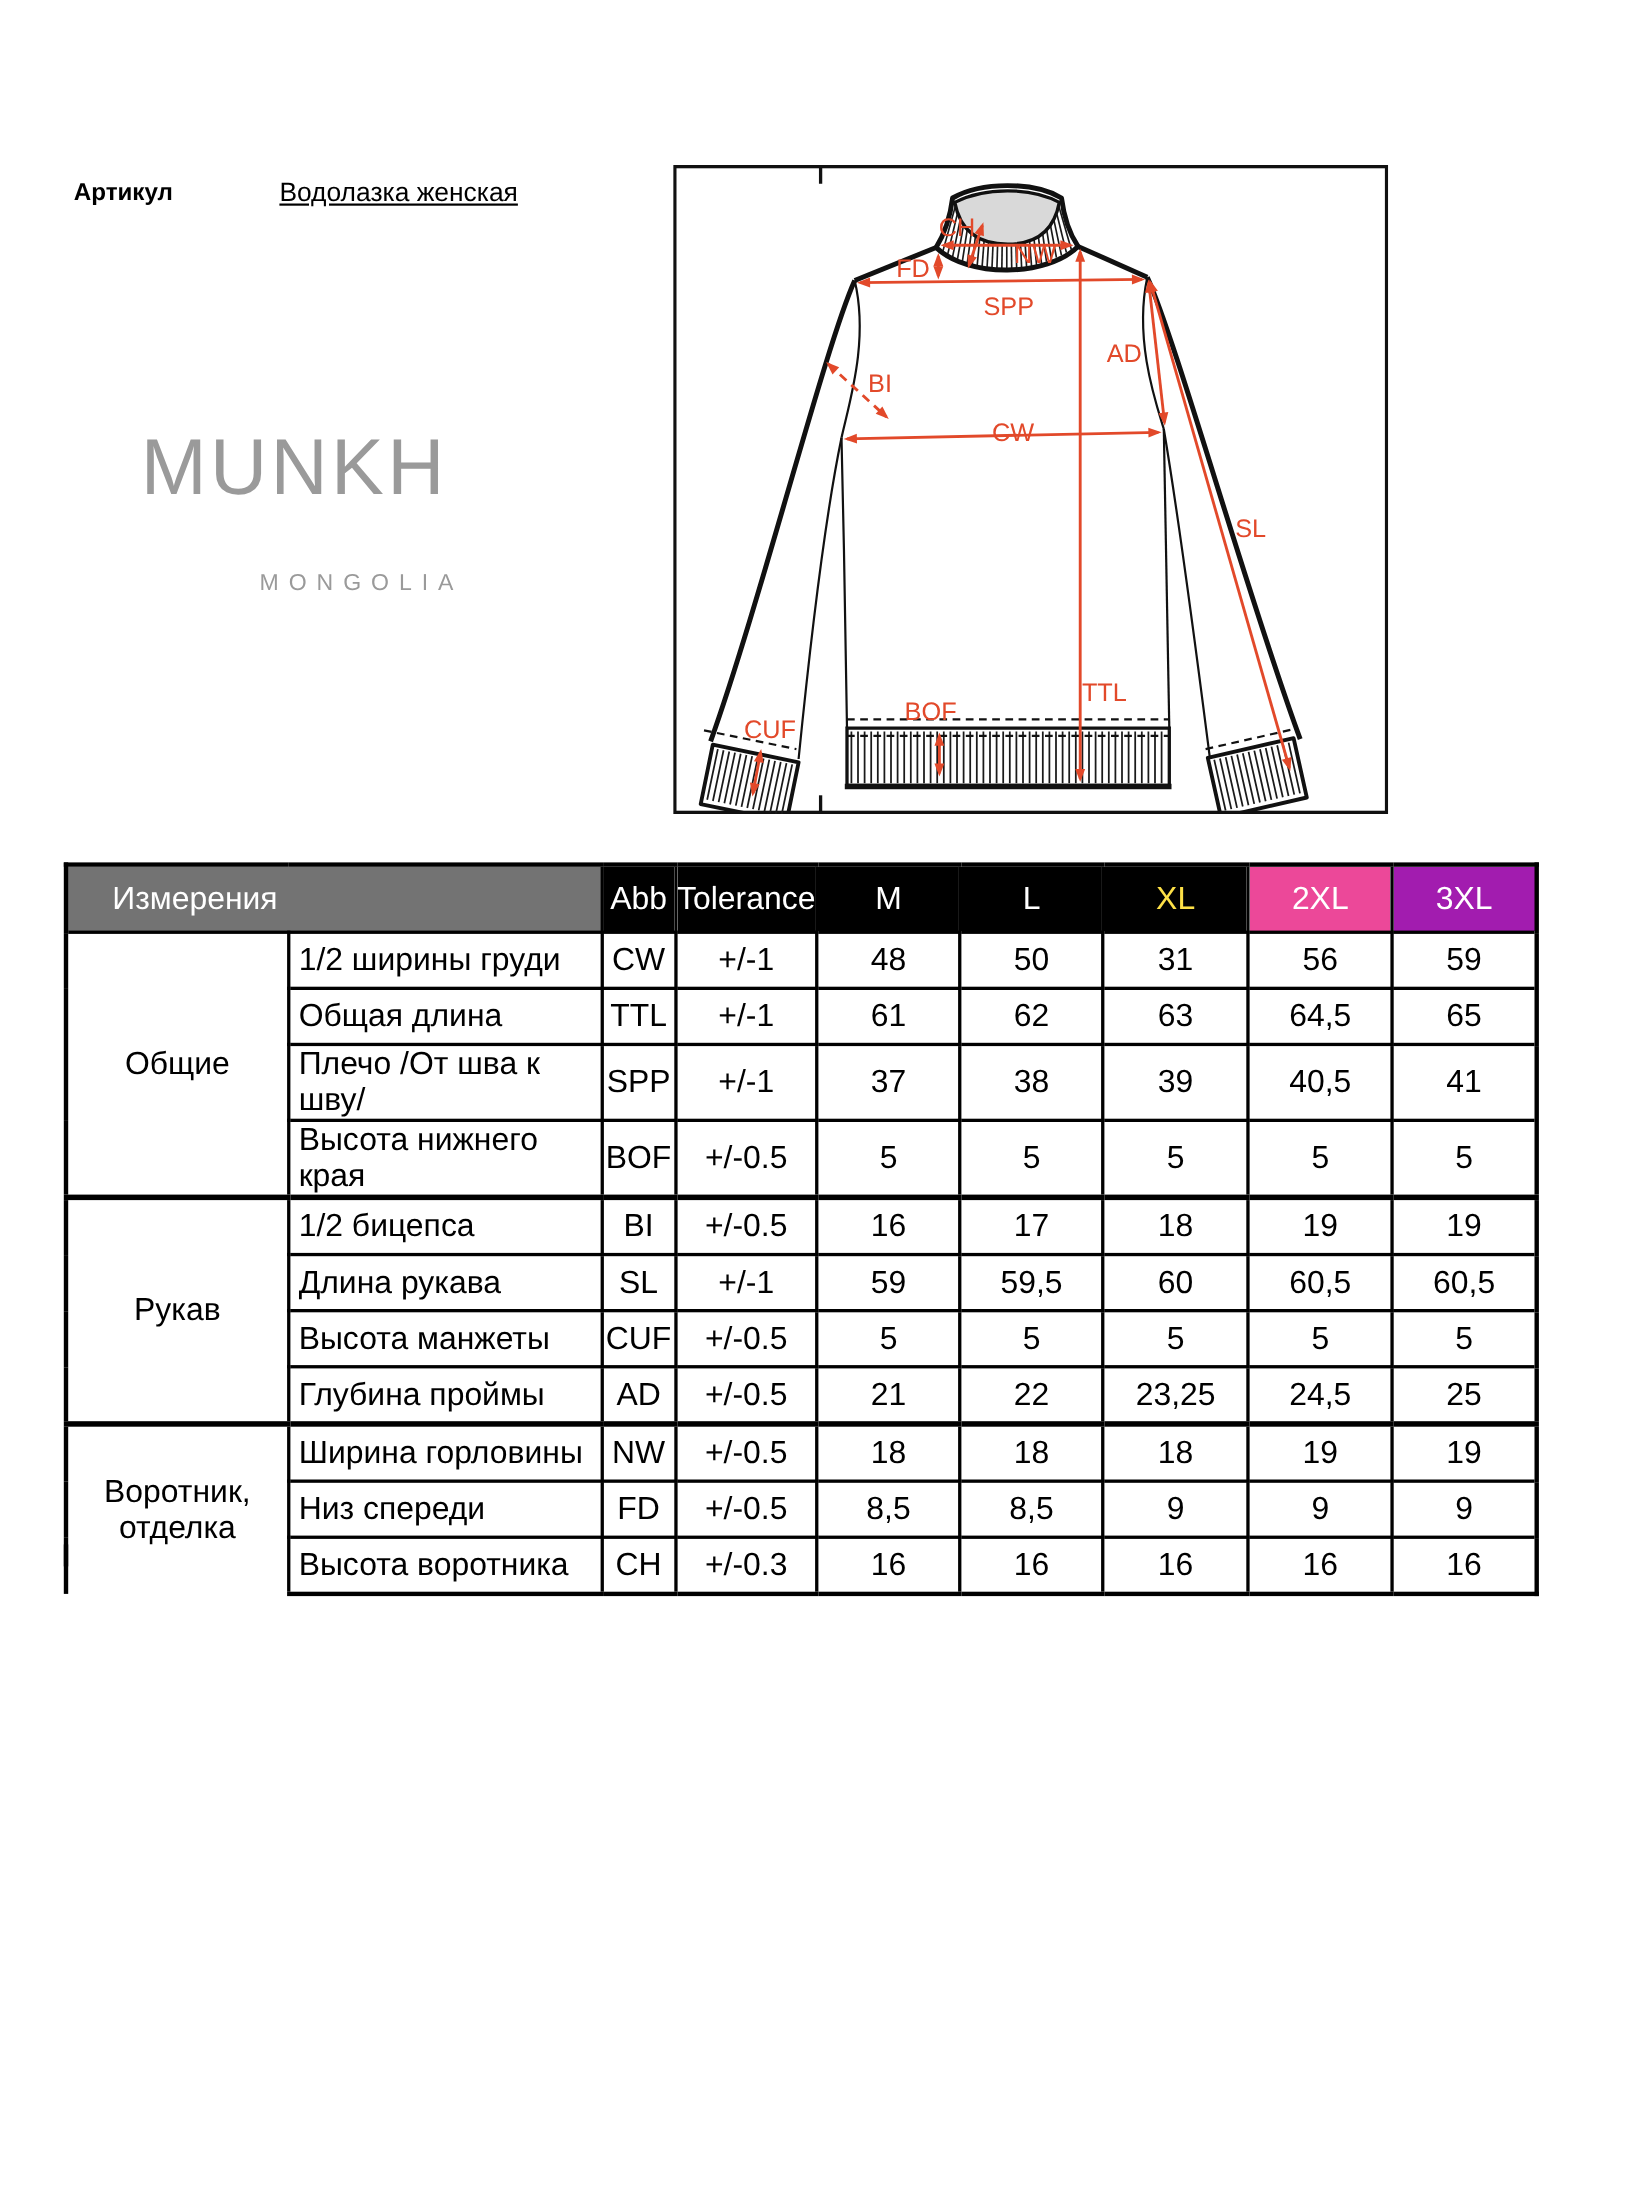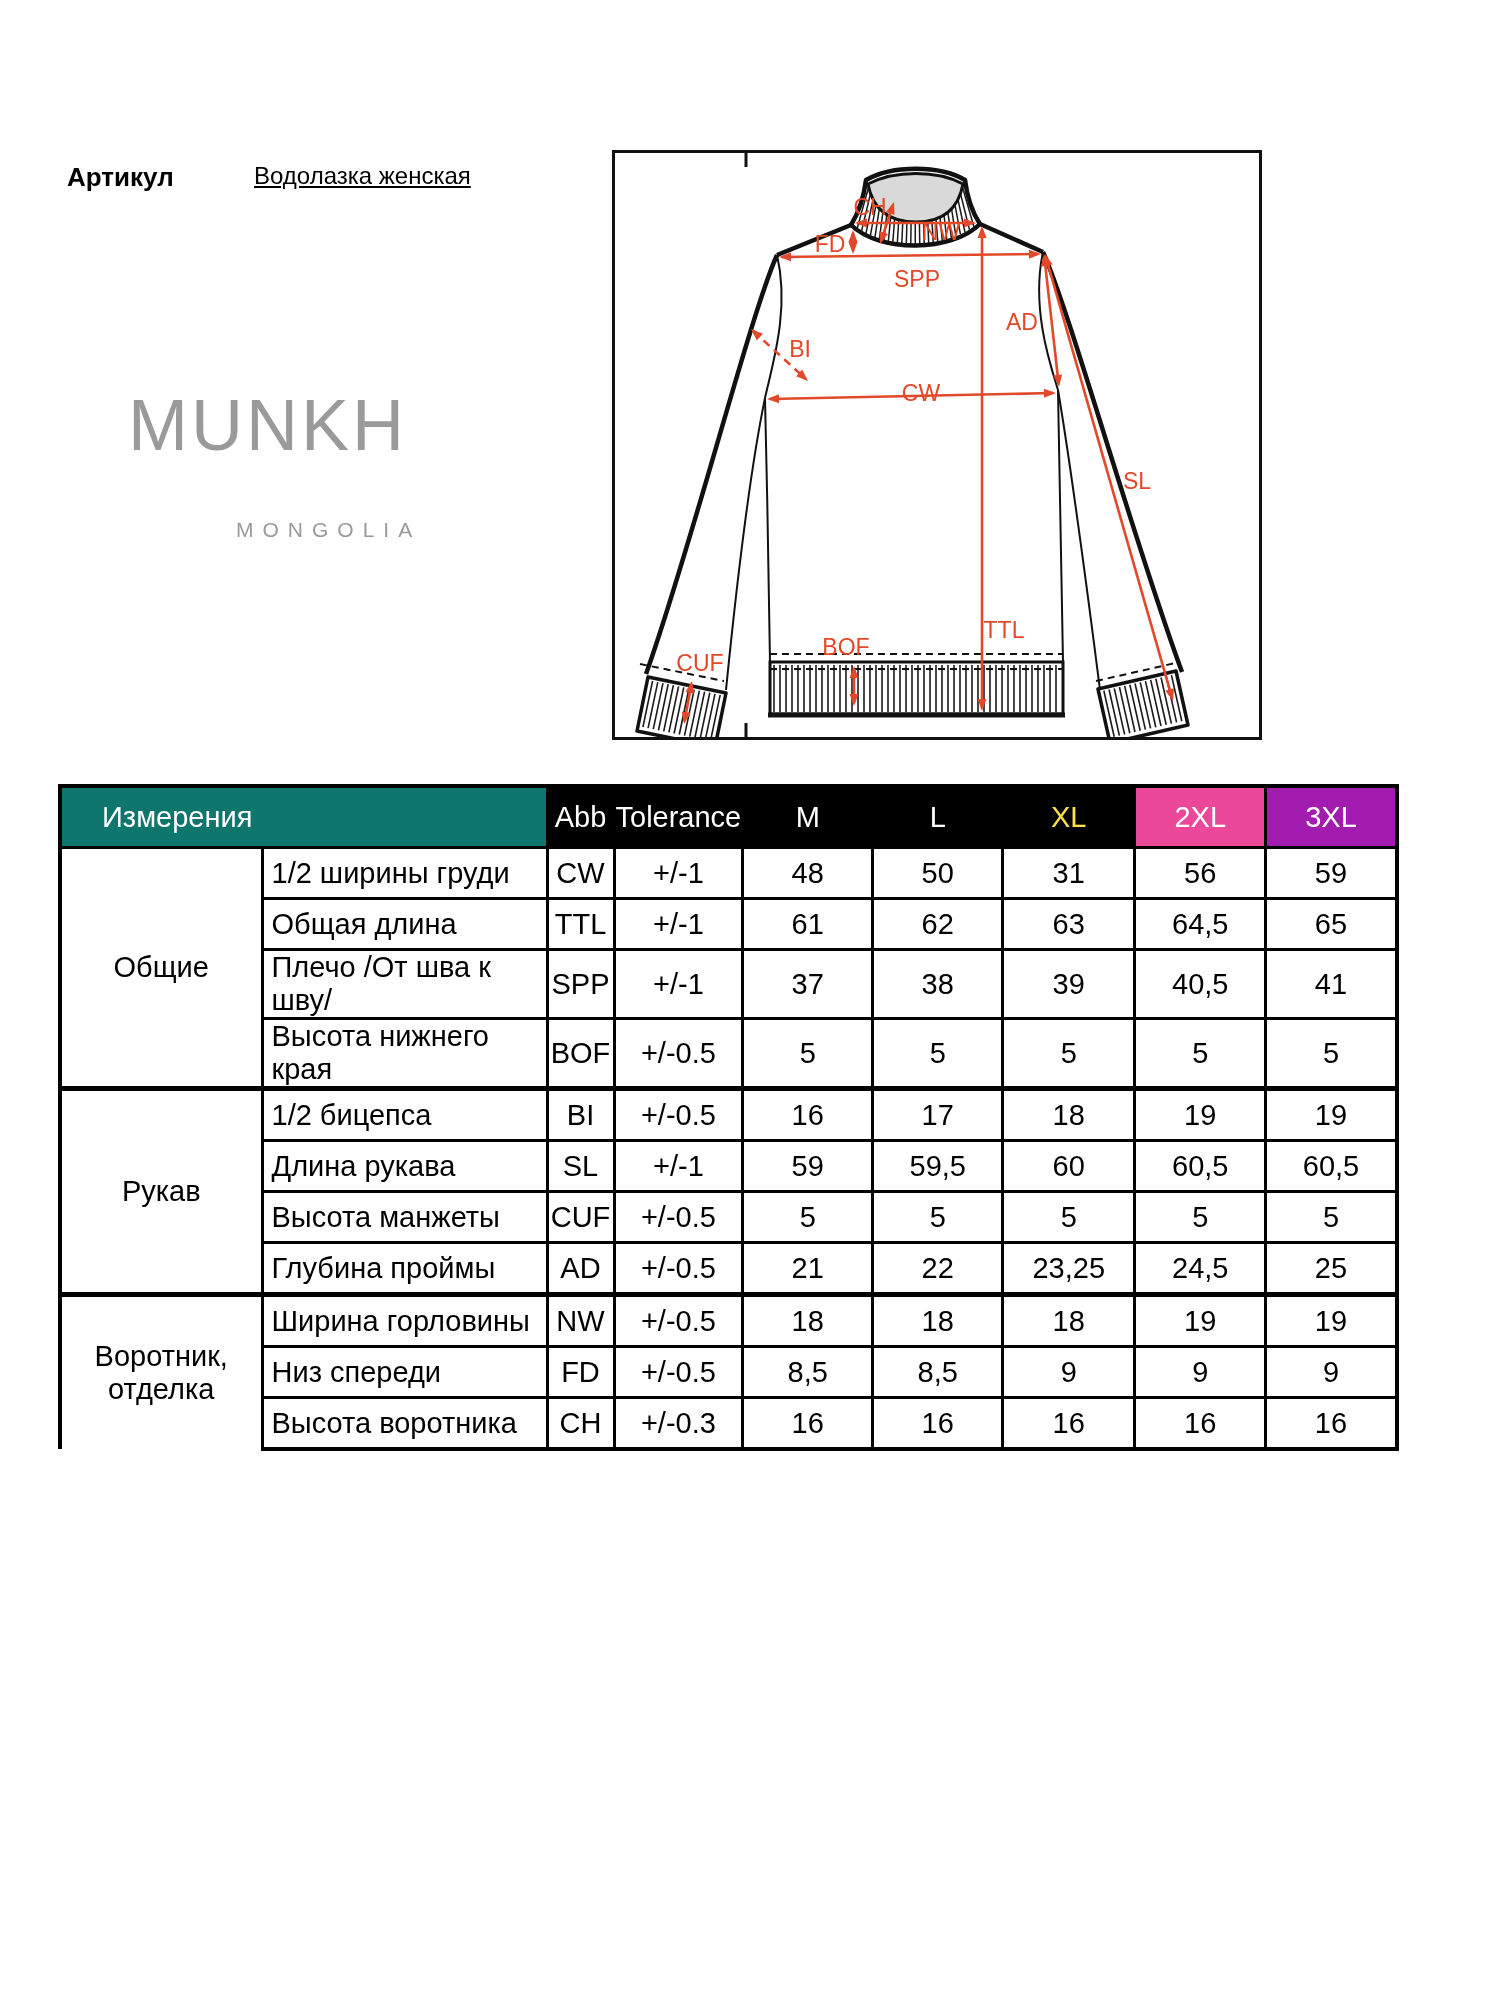--- a/index.html
+++ b/index.html
@@ -1,19 +1,19 @@
 <!DOCTYPE html>
 <html><head>
 <meta charset="utf-8">
 <style>
   html,body{margin:0;padding:0;background:#fff;}
   body{width:1500px;height:2000px;position:relative;font-family:"Liberation Sans",sans-serif;color:#000;overflow:hidden;}
   .abs{position:absolute;}
   
-  #article-label{left:67px;top:162px;font-size:26px;font-weight:bold;text-align:right;}
+  #article-label{left:67px;top:162px;font-size:22px;font-weight:bold;text-align:right;}
   #product-name{left:254px;top:162px;font-size:24px;text-decoration:underline;}
   
   #brand-name{left:128px;top:384px;font-size:72px;letter-spacing:3px;font-weight:400;}
   #brand-subtitle{left:236px;top:518px;font-size:21px;letter-spacing:9px;font-weight:400;}
   
   #diagram-box{left:612px;top:150px;width:650px;height:590px;}
   #diagram-box svg{position:absolute;left:0;top:0;}
   .dia-label{position:absolute;font-size:23px;line-height:23px;transform:translate(-50%,-50%);white-space:nowrap;}
   
   #size-table{left:58px;top:784px;}
@@ -254,21 +254,21 @@
         <col style="width:67px">
         <col style="width:128px">
       <col style="width:130px">
         <col style="width:130px">
         <col style="width:132px">
         <col style="width:131px">
         <col style="width:131px">
     </colgroup>
     <thead>
         <tr>
-          <th colspan="2" class="measure-head col-first" style="background: #0f766e; color: rgb(255, 255, 255);">Измерения</th>
+          <th colspan="2" class="measure-head col-first" style="background: #737373; color: rgb(255, 255, 255);">Измерения</th>
           <th style="background: rgb(0, 0, 0); color: rgb(255, 255, 255);">Abb</th>
           <th style="background: rgb(0, 0, 0); color: rgb(255, 255, 255);">Tolerance</th>
           <th style="background: rgb(0, 0, 0); color: rgb(255, 255, 255);">M</th>
           <th style="background: rgb(0, 0, 0); color: rgb(255, 255, 255);">L</th>
           <th style="background: rgb(0, 0, 0); color: #fde047;">XL</th>
           <th style="background: #ec4899; color: rgb(255, 255, 255);">2XL</th>
           <th class="col-last" style="background: #a21caf; color: rgb(255, 255, 255);">3XL</th>
         </tr>
       </thead>
     <tbody>

